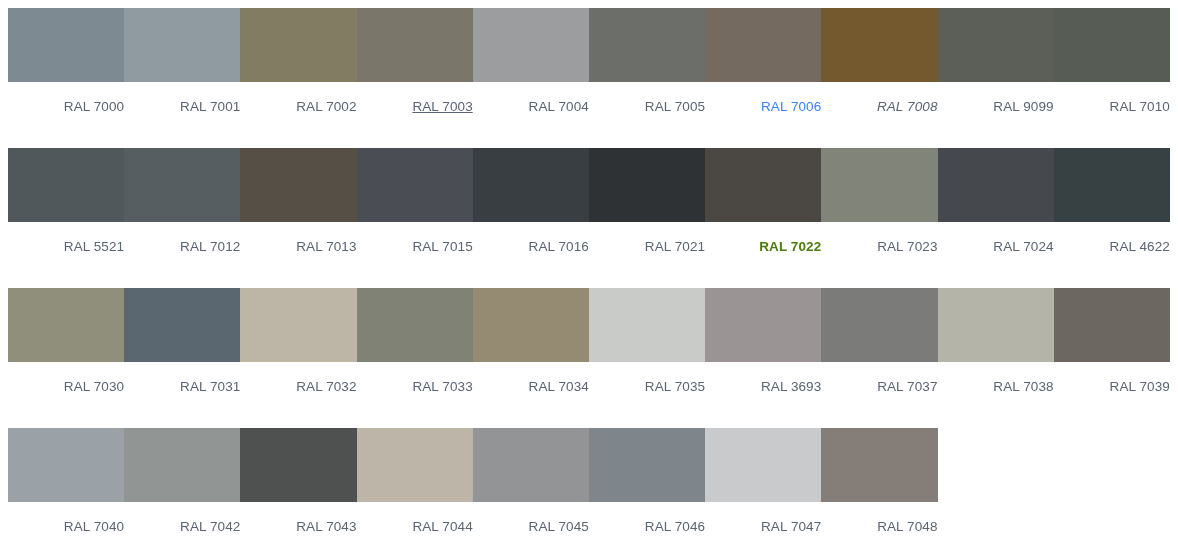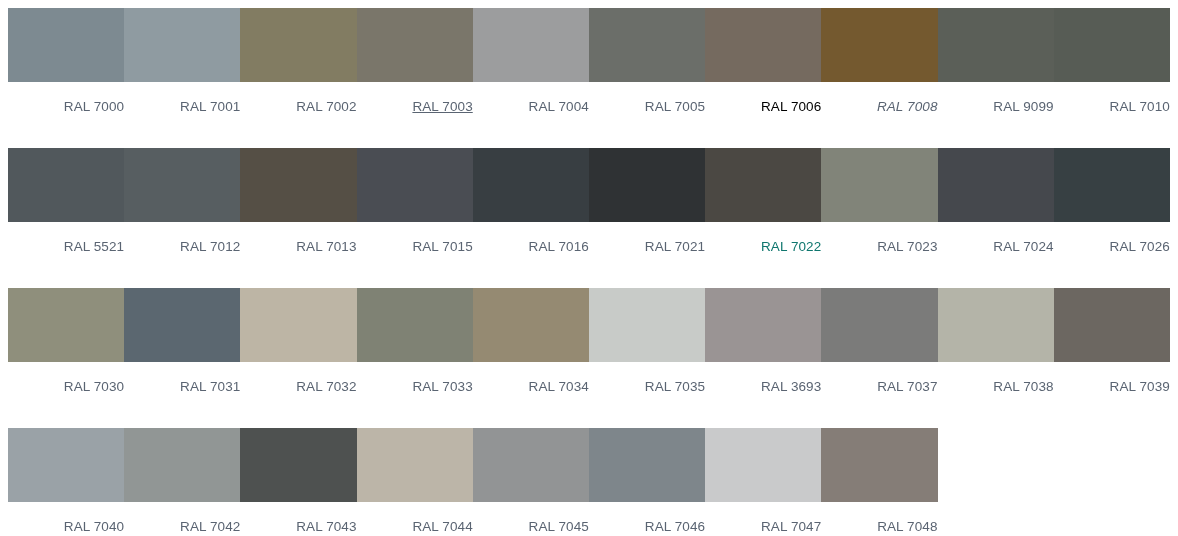--- a/index.html
+++ b/index.html
@@ -76,21 +76,21 @@
       <div class="swatch-cell" title="RAL 7004 #9c9d9e">
         <div class="swatch-chip" style="background-color: rgb(156, 157, 158);"></div>
         <span class="swatch-label" style="color: rgb(90, 100, 114);">RAL 7004</span>
       </div>
       <div class="swatch-cell" title="RAL 7005 #6b6e69">
         <div class="swatch-chip" style="background-color: rgb(107, 110, 105);"></div>
         <span class="swatch-label" style="color: rgb(90, 100, 114);">RAL 7005</span>
       </div>
       <div class="swatch-cell" title="RAL 7006 #756a5f">
         <div class="swatch-chip" style="background-color: rgb(117, 106, 95);"></div>
-        <span class="swatch-label" style="color: #000000;">RAL 7006</span>
+        <span class="swatch-label" style="color: #3b82f6;">RAL 7006</span>
       </div>
       <div class="swatch-cell" title="RAL 7008 #74592f">
         <div class="swatch-chip" style="background-color: rgb(116, 89, 47);"></div>
         <span class="swatch-label" style="color: rgb(90, 100, 114); font-style: italic;">RAL 7008</span>
       </div>
       <div class="swatch-cell" title="RAL 7009 #5b5f58">
         <div class="swatch-chip" style="background-color: rgb(91, 95, 88);"></div>
         <span class="swatch-label" style="color: rgb(90, 100, 114);">RAL 9099</span>
       </div>
       <div class="swatch-cell" title="RAL 7010 #575c55">
@@ -118,33 +118,33 @@
       <div class="swatch-cell" title="RAL 7016 #383e42">
         <div class="swatch-chip" style="background-color: rgb(56, 62, 66);"></div>
         <span class="swatch-label" style="color: rgb(90, 100, 114);">RAL 7016</span>
       </div>
       <div class="swatch-cell" title="RAL 7021 #2f3234">
         <div class="swatch-chip" style="background-color: rgb(47, 50, 52);"></div>
         <span class="swatch-label" style="color: rgb(90, 100, 114);">RAL 7021</span>
       </div>
       <div class="swatch-cell" title="RAL 7022 #4b4843">
         <div class="swatch-chip" style="background-color: rgb(75, 72, 67);"></div>
-        <span class="swatch-label" style="color: #0f766e;">RAL 7022</span>
+        <span class="swatch-label" style="color: #4d7c0f; font-weight: bold;">RAL 7022</span>
       </div>
       <div class="swatch-cell" title="RAL 7023 #818479">
         <div class="swatch-chip" style="background-color: rgb(129, 132, 121);"></div>
         <span class="swatch-label" style="color: rgb(90, 100, 114);">RAL 7023</span>
       </div>
       <div class="swatch-cell" title="RAL 7024 #45484d">
         <div class="swatch-chip" style="background-color: rgb(69, 72, 77);"></div>
         <span class="swatch-label" style="color: rgb(90, 100, 114);">RAL 7024</span>
       </div>
       <div class="swatch-cell" title="RAL 7026 #374043">
         <div class="swatch-chip" style="background-color: rgb(55, 64, 67);"></div>
-        <span class="swatch-label" style="color: rgb(90, 100, 114);">RAL 7026</span>
+        <span class="swatch-label" style="color: rgb(90, 100, 114);">RAL 4622</span>
       </div>
     </div>
     <div class="swatch-row">
       <div class="swatch-cell" title="RAL 7030 #8f8f7c">
         <div class="swatch-chip" style="background-color: rgb(143, 143, 124);"></div>
         <span class="swatch-label" style="color: rgb(90, 100, 114);">RAL 7030</span>
       </div>
       <div class="swatch-cell" title="RAL 7031 #5b6770">
         <div class="swatch-chip" style="background-color: rgb(91, 103, 112);"></div>
         <span class="swatch-label" style="color: rgb(90, 100, 114);">RAL 7031</span>

